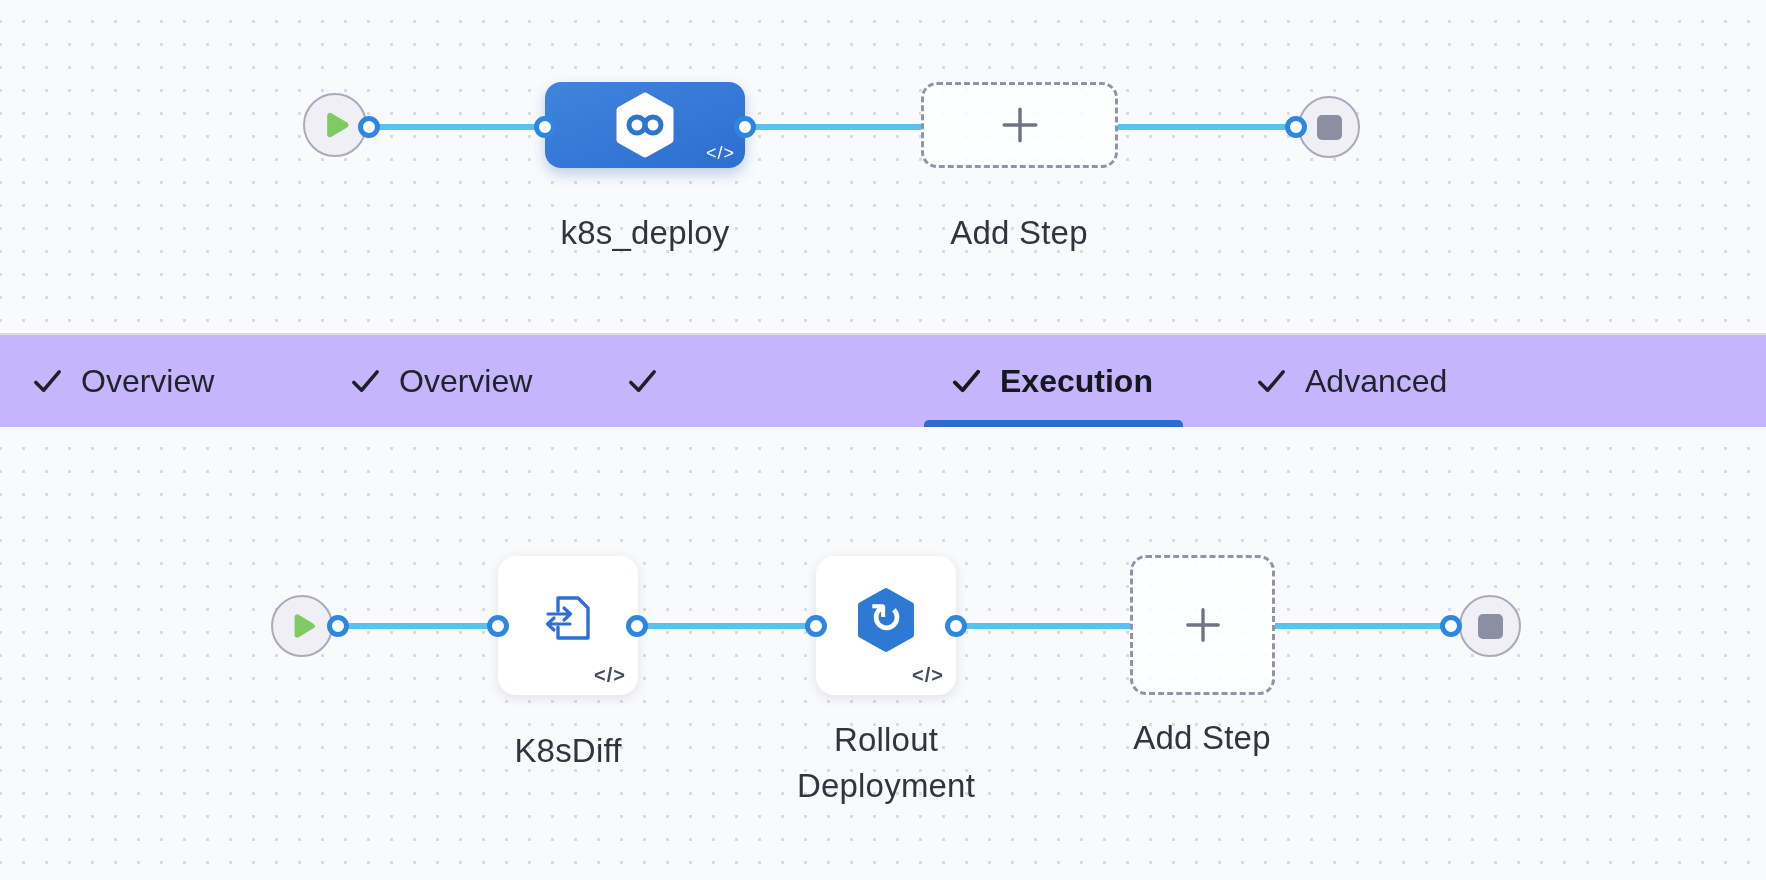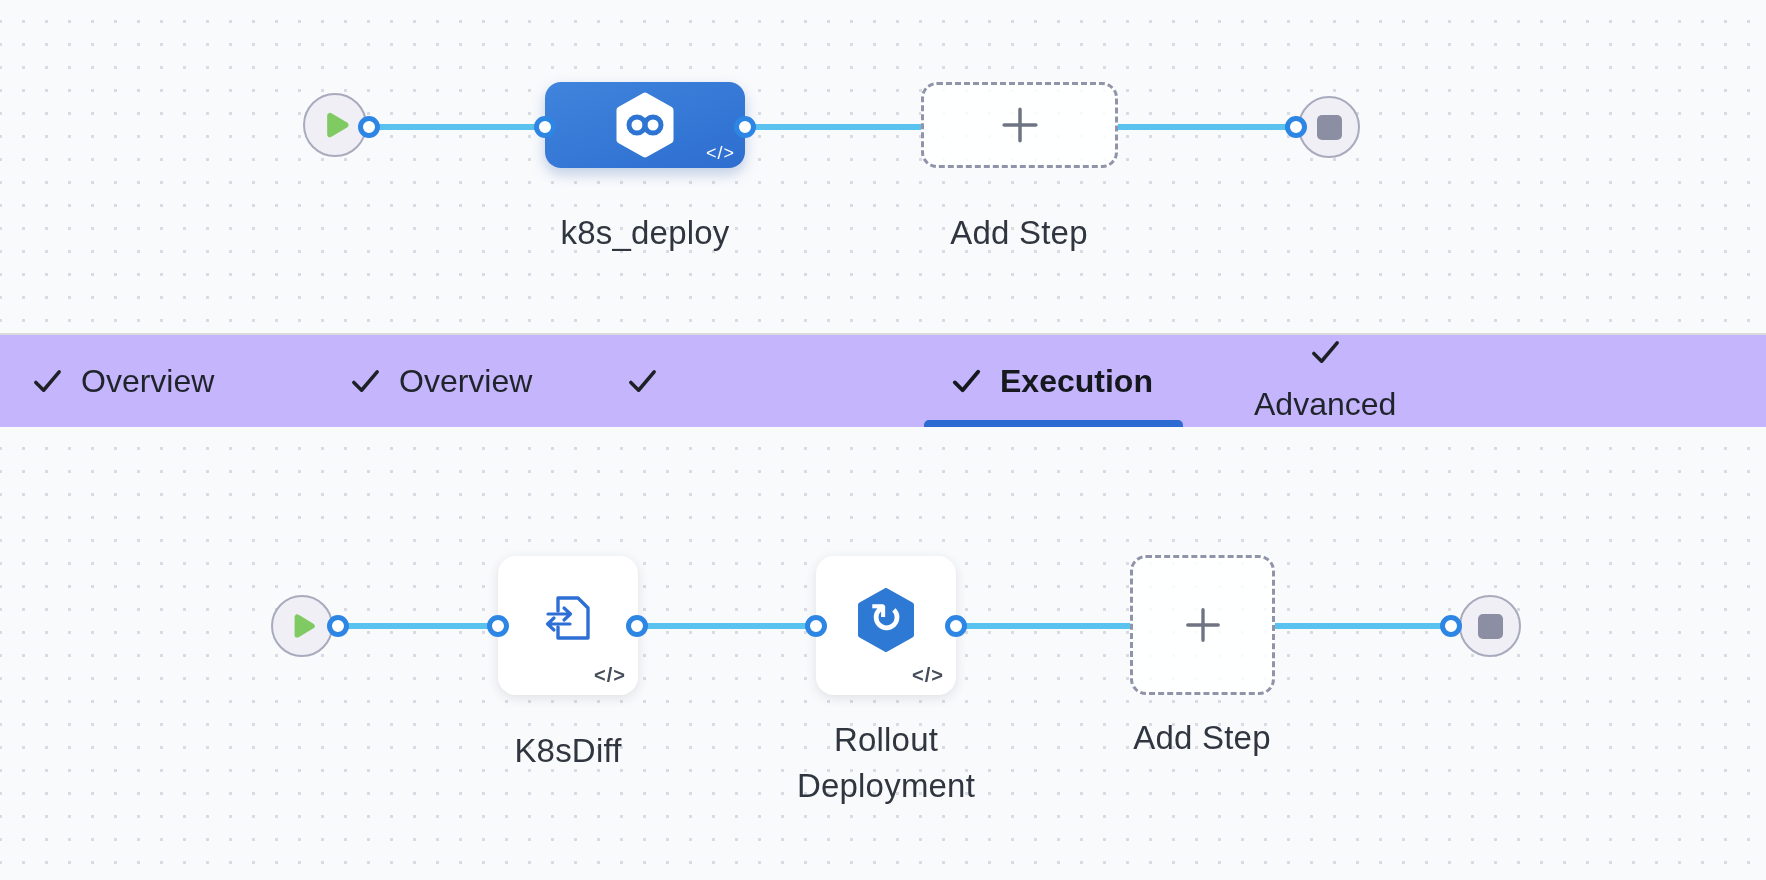--- a/index.html
+++ b/index.html
@@ -133,21 +133,21 @@
     <svg class="check" viewBox="0 0 36 36">
       <path d="M6 19 L14 27 L30 8" fill="none" stroke="#1d2126" stroke-width="3.6" stroke-linecap="round" stroke-linejoin="round"></path>
     </svg>
   </div>
   <div class="tab active" style="left:949px;">
     <svg class="check" viewBox="0 0 36 36">
       <path d="M6 19 L14 27 L30 8" fill="none" stroke="#15181d" stroke-width="4" stroke-linecap="round" stroke-linejoin="round"></path>
     </svg>
     <span>Execution</span>
   </div>
-  <div class="tab" style="left:1254px;flex-direction:column;">
+  <div class="tab" style="left:1254px;">
     <svg class="check" viewBox="0 0 36 36">
       <path d="M6 19 L14 27 L30 8" fill="none" stroke="#1d2126" stroke-width="3.6" stroke-linecap="round" stroke-linejoin="round"></path>
     </svg>
     <span>Advanced</span>
   </div>
   <div class="tab-underline" style="left:924px;width:259px;"></div>
 </nav>
 
 <section class="canvas canvas-bottom">
 

